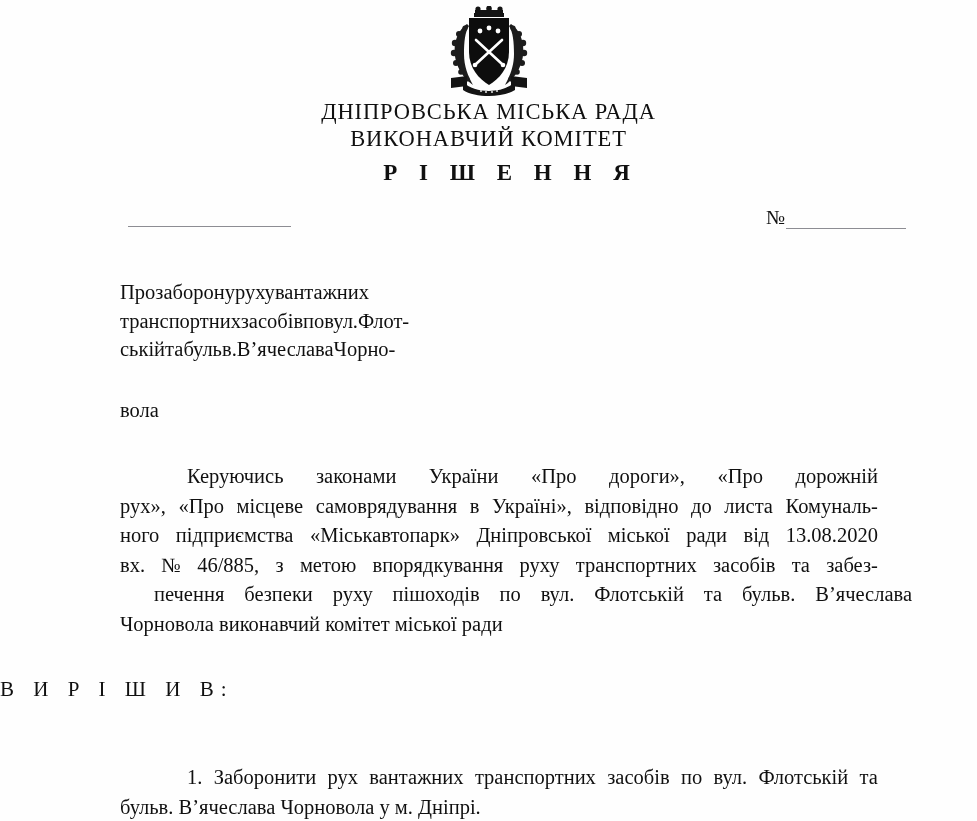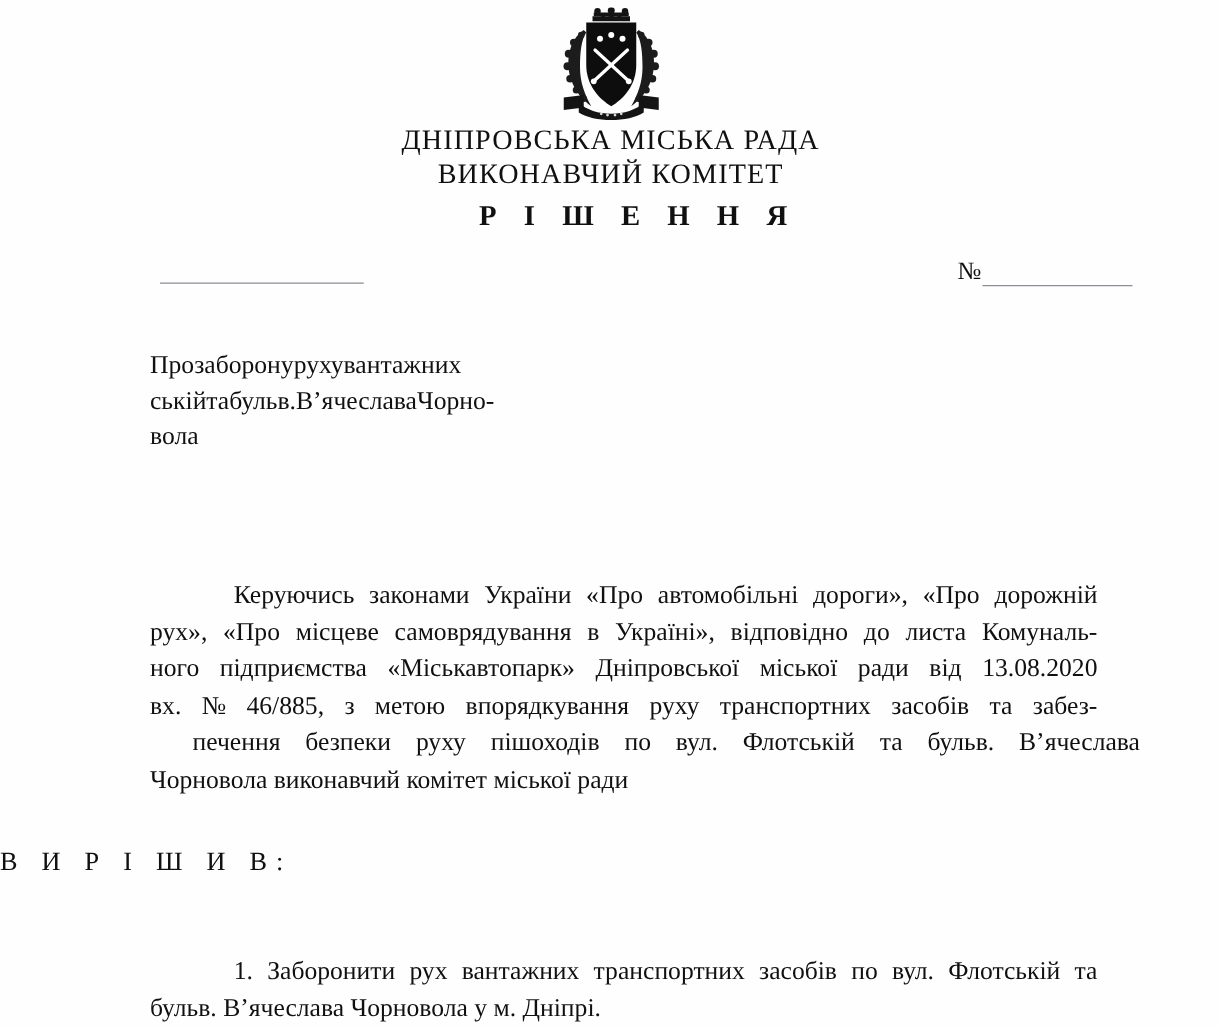--- a/index.html
+++ b/index.html
@@ -88,20 +88,21 @@
     left: 120px;
     top: 278px;
     width: 388px;
     font-size: 20.5px;
     line-height: 28.5px;
     text-align: justify;
     text-justify: inter-word;
   }
   .subject .last-line {
     text-align: left;
+    margin-top: 32px;
   }
 
   
   .body-block {
     position: absolute;
     left: 120px;
     top: 462px;
     width: 758px;
     font-size: 20.5px;
     line-height: 29.6px;
@@ -238,31 +239,31 @@
     <div class="header-line">ВИКОНАВЧИЙ КОМІТЕТ</div>
     <div class="decision-word">Р І Ш Е Н Н Я</div>
   </div>
 
   <div class="rule rule-date"></div>
   <div class="number-sign">№</div>
   <div class="rule rule-number"></div>
 
   <div class="subject">
     <div class="just" style="width: 388px;"><span>Про</span><span>заборону</span><span>руху</span><span>вантажних</span></div>
+    <div class="just" style="width: 388px;"><span>транспортних</span><span>засобів</span><span>по</span><span>вул.</span><span>Флот-</span></div>
     <div class="just" style="width: 388px;"><span>ській</span><span>та</span><span>бульв.</span><span>В’ячеслава</span><span>Чорно-</span></div>
     <div class="last-line">вола</div>
   </div>
 
   <div class="body-block">
     <div class="ln first just" style="width: 691px;">
         <span>Керуючись</span>
         <span>законами</span>
         <span>України</span>
         <span>«Про</span>
-        <span>автомобільні</span>
         <span>дороги»,</span>
         <span>«Про</span>
         <span>дорожній</span>
       </div>
     <div class="ln just" style="width: 758px;">
         <span>рух»,</span>
         <span>«Про</span>
         <span>місцеве</span>
         <span>самоврядування</span>
         <span>в</span>

